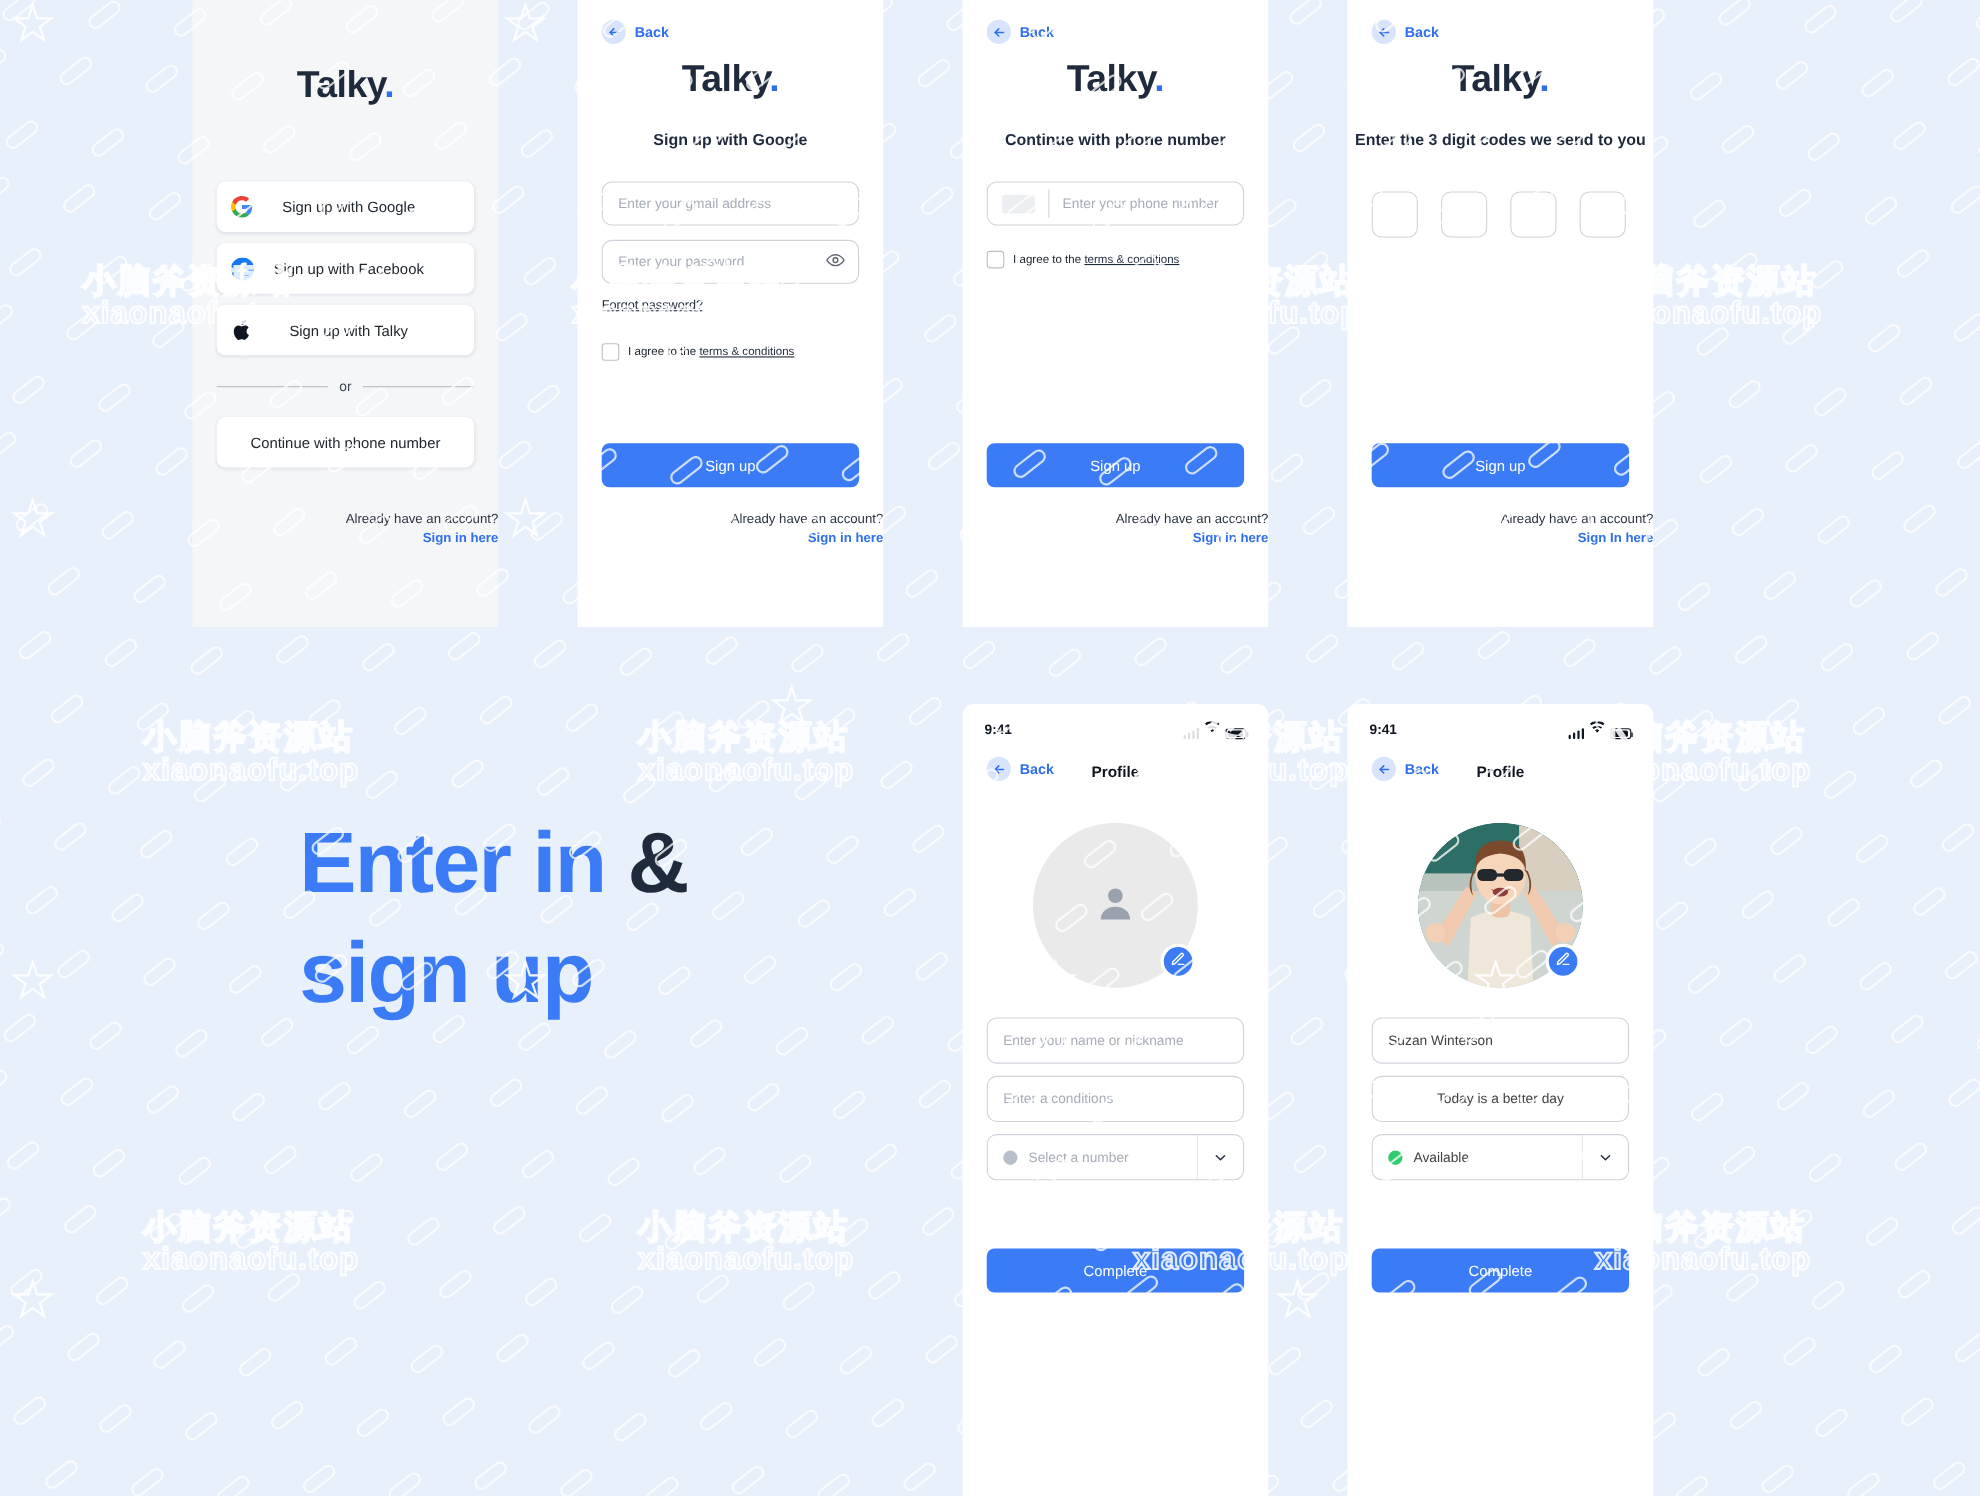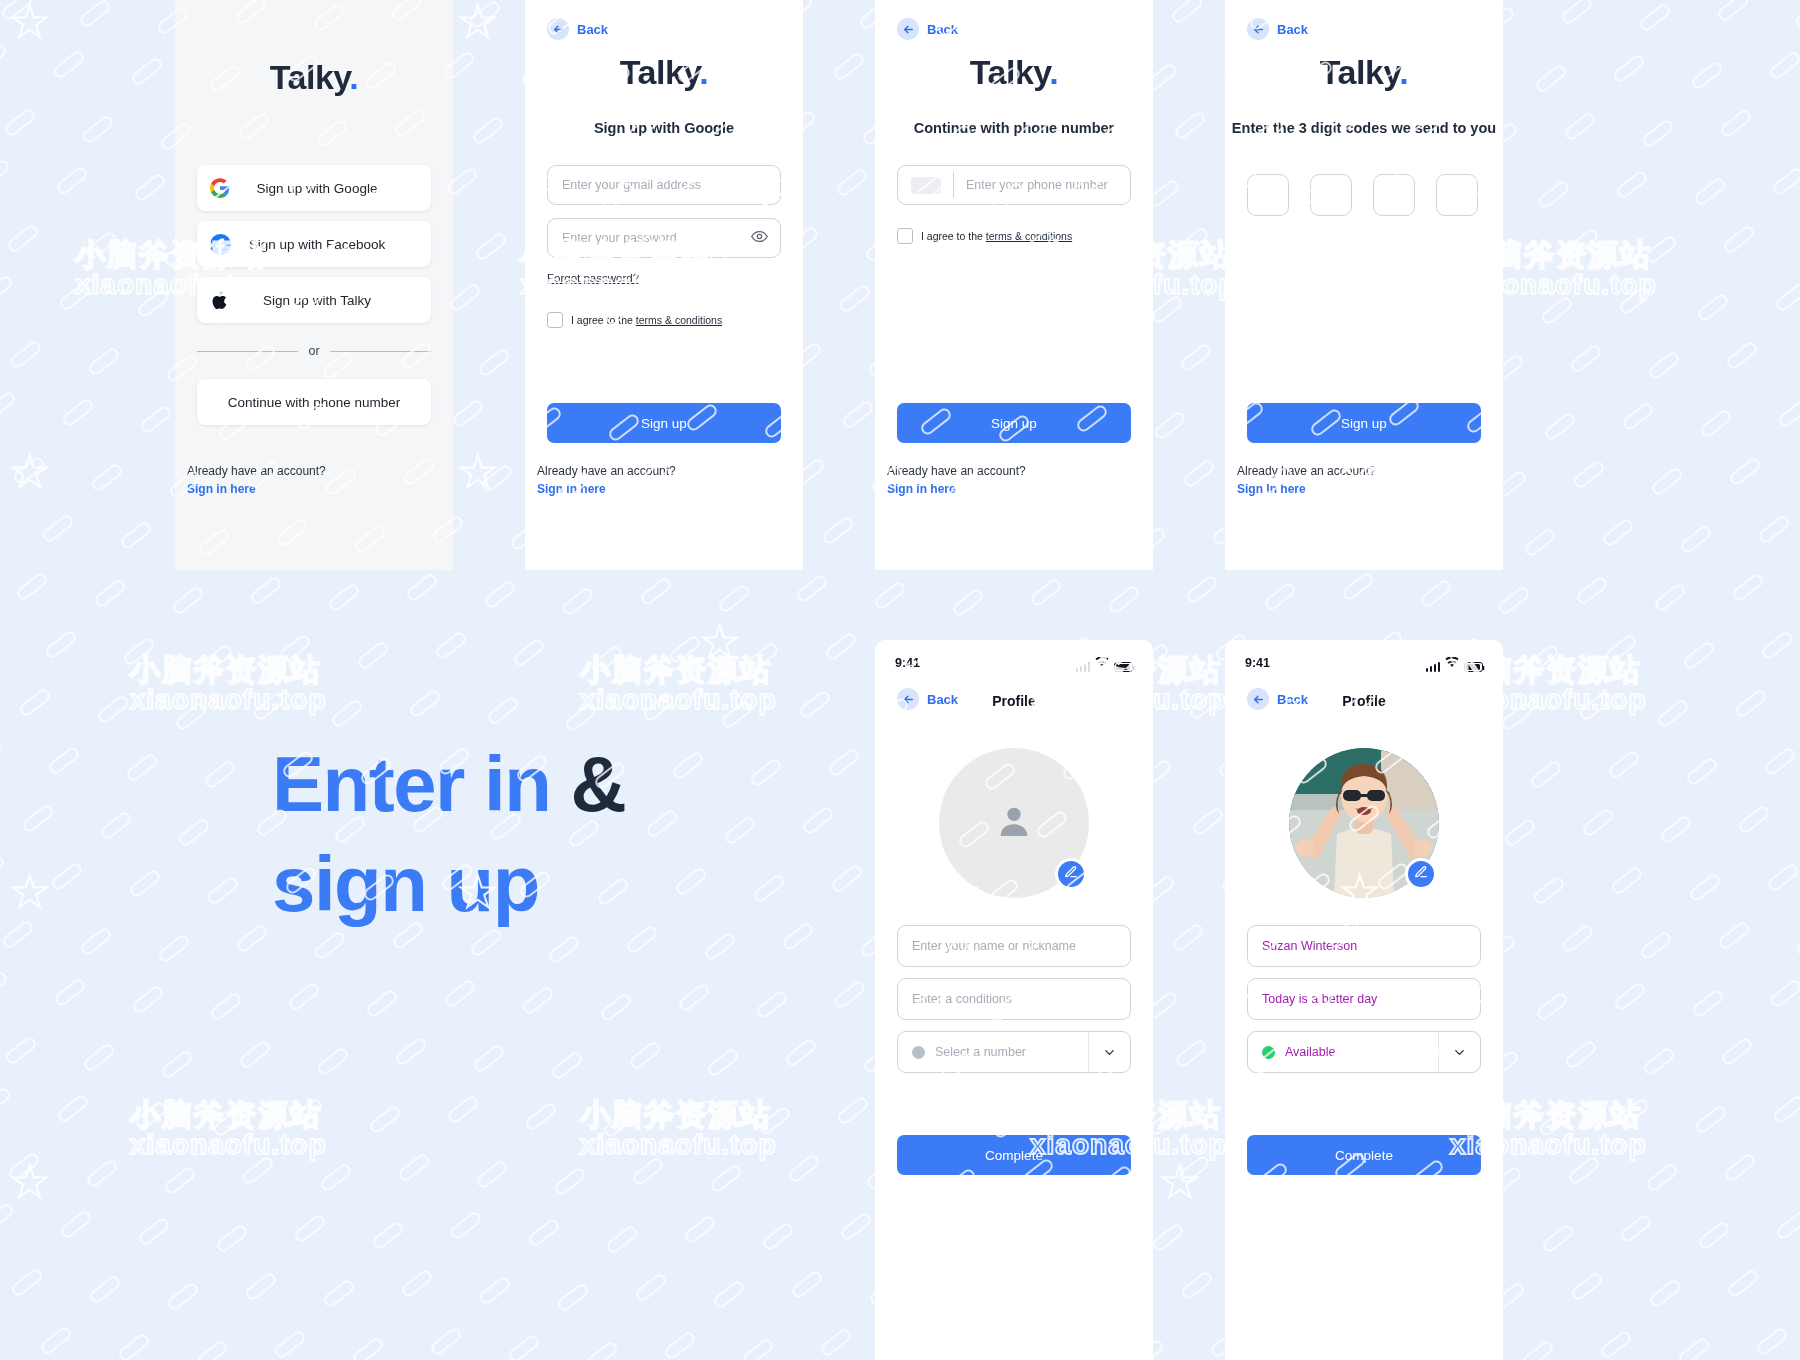--- a/index.html
+++ b/index.html
@@ -112,34 +112,34 @@
   .or-txt { font-size: 12.5px; color: #3b4452; }
 
   .wide-btn {
     position: absolute; left: 22px; width: 234px; height: 46px;
     background: #fff; border-radius: 8px;
     display: flex; align-items: center; justify-content: center;
     font-size: 13.5px; color: #20272f;
     box-shadow: 0 1px 3px rgba(30,50,90,0.10);
   }
 
-  .acct-wrap { position: absolute; left:12px; right:0; text-align:left; }
+  .acct-wrap { position: absolute; left:0; right:0; text-align:right; }
   .acct-q { font-size: 12px; color: #2b3340; }
   .acct-a { font-size: 12px; color: #2f6fed; font-weight: bold; margin-top: 4px; }
 
   
   .fld {
     position: absolute;
     border: 1px solid #cfd4db; border-radius: 9px;
     background: #fff;
     display: flex; align-items: center;
     font-size: 12.5px; color: #a7adb7;
     padding: 0 14px;
   }
-  .fld.filled { color: #a21caf; }
+  .fld.filled { color: #404040; }
   .link-us { text-decoration: underline; color: #1f2b3d; }
 
   .forgot {
     position: absolute; font-size: 11.5px; color: #1f2b3d;
     text-decoration: underline; font-weight: 500;
   }
   .chkrow { position: absolute; display: flex; align-items: center; gap: 8px; }
   .chkbox { width: 16px; height: 16px; border: 1px solid #b9bfc8; border-radius: 3px; background:#fff; }
   .chktxt { font-size: 10.5px; color: #20272f; }
 
@@ -1141,21 +1141,21 @@
               <path d="M12 20h9"></path>
               <path d="M16.5 3.5a2.1 2.1 0 013 3L7 19l-4 1 1-4z"></path>
             </svg>
         </span>
       </div>
     </div>
 
     <div class="fld filled" style="left:22px; top:285px; width:234px; height:42px;">
       <span>Suzan Winterson</span>
     </div>
-    <div class="fld filled" style="left:22px; top:338px; width:234px; height:42px;">
+    <div class="fld filled" style="left:22px; top:338px; width:234px; height:42px;justify-content:center;">
       <span>Today is a better day</span>
     </div>
     <div class="fld filled" style="left:22px; top:391px; width:234px; height:42px; padding-right:0;">
       <span class="sel-dot green"></span>
       <span>Available</span>
       <span class="chev">
         <svg width="15" height="15" viewBox="0 0 24 24" fill="none" stroke="#2a3240" stroke-width="2.2" stroke-linecap="round" stroke-linejoin="round">
             <path d="M6 9l6 6 6-6"></path>
           </svg>
       </span>

